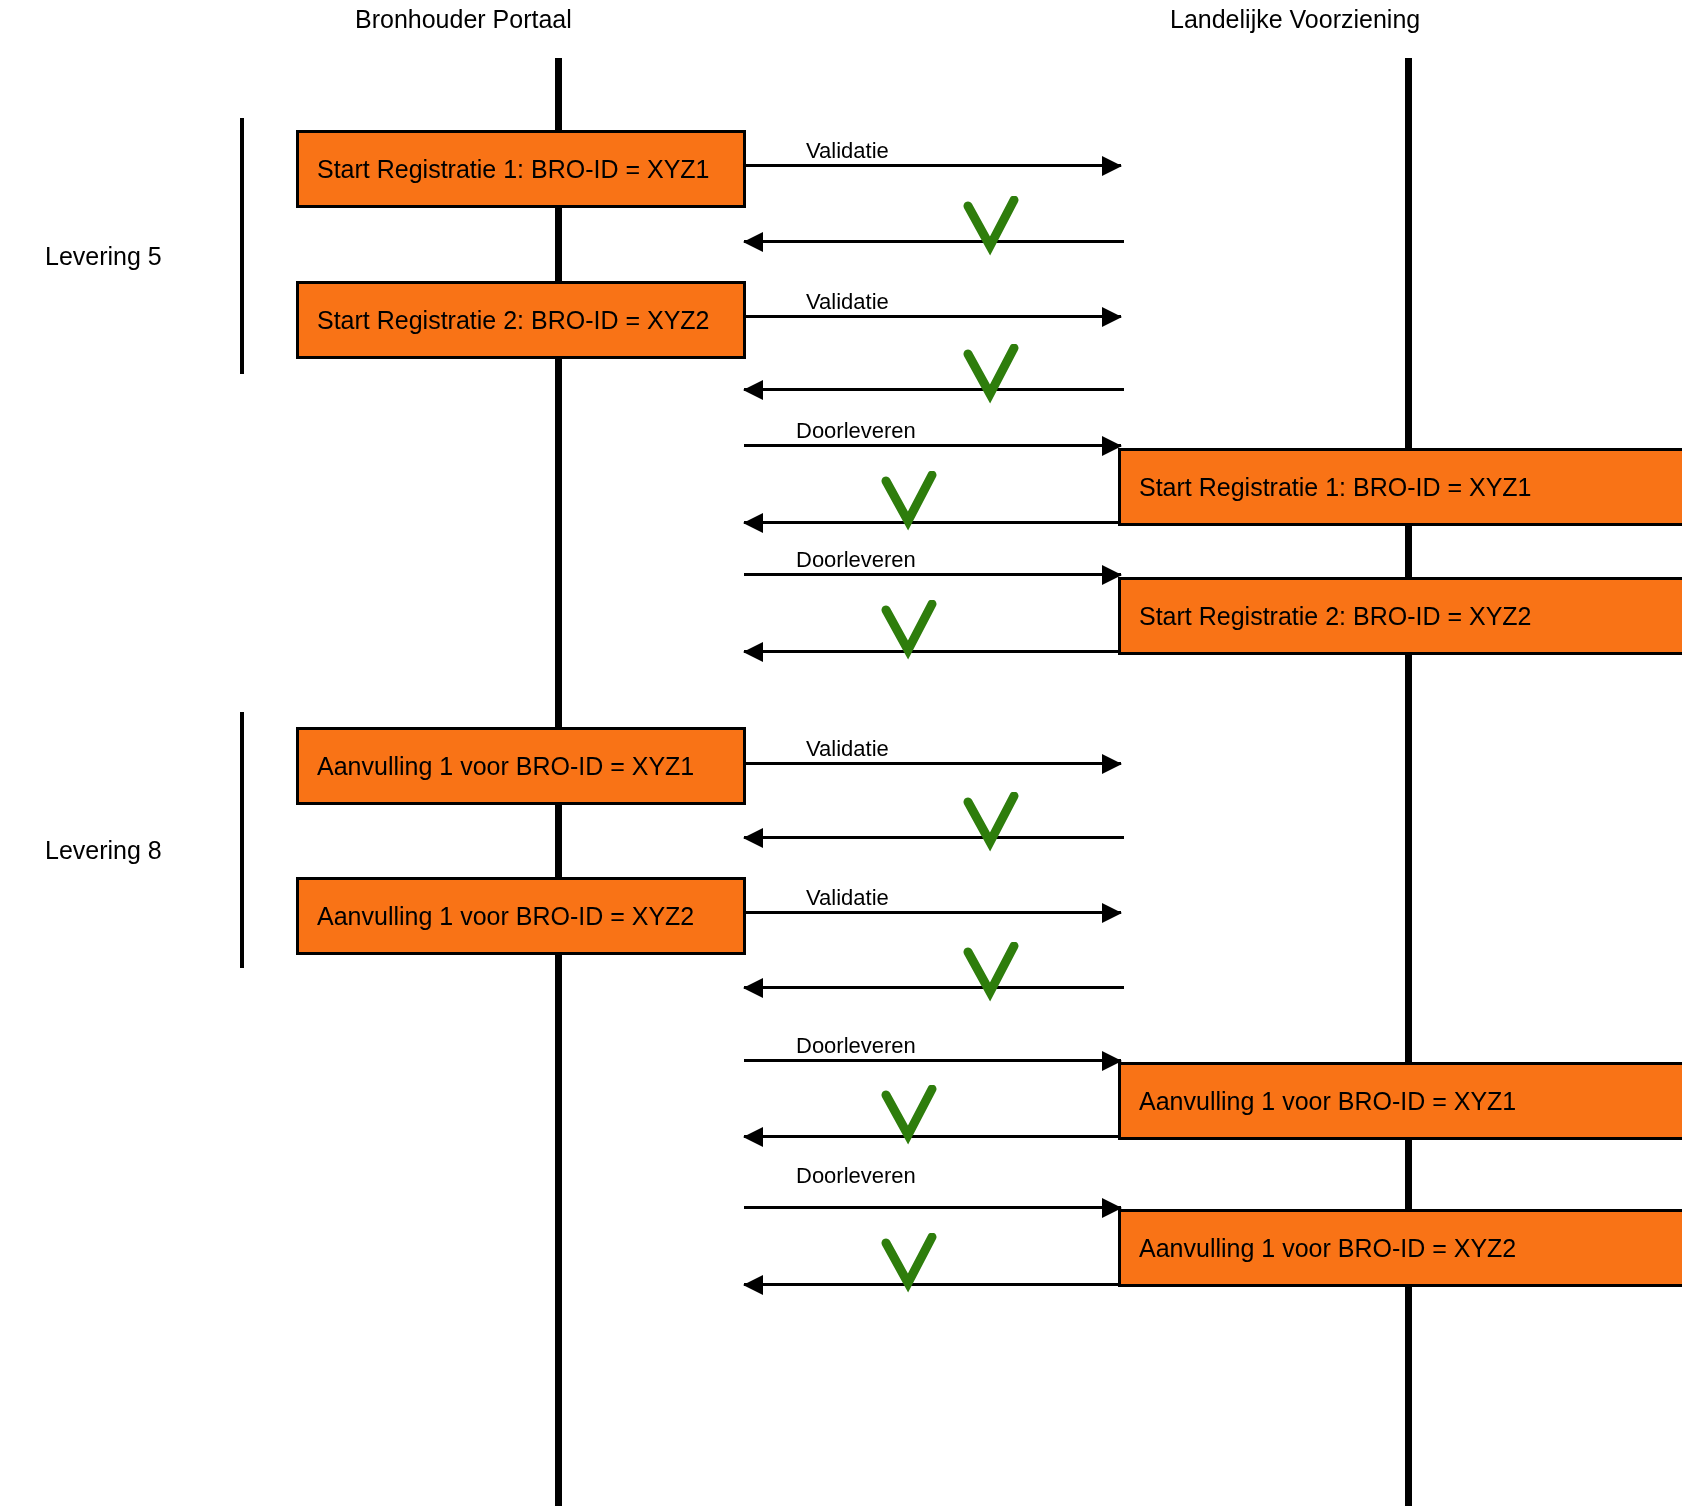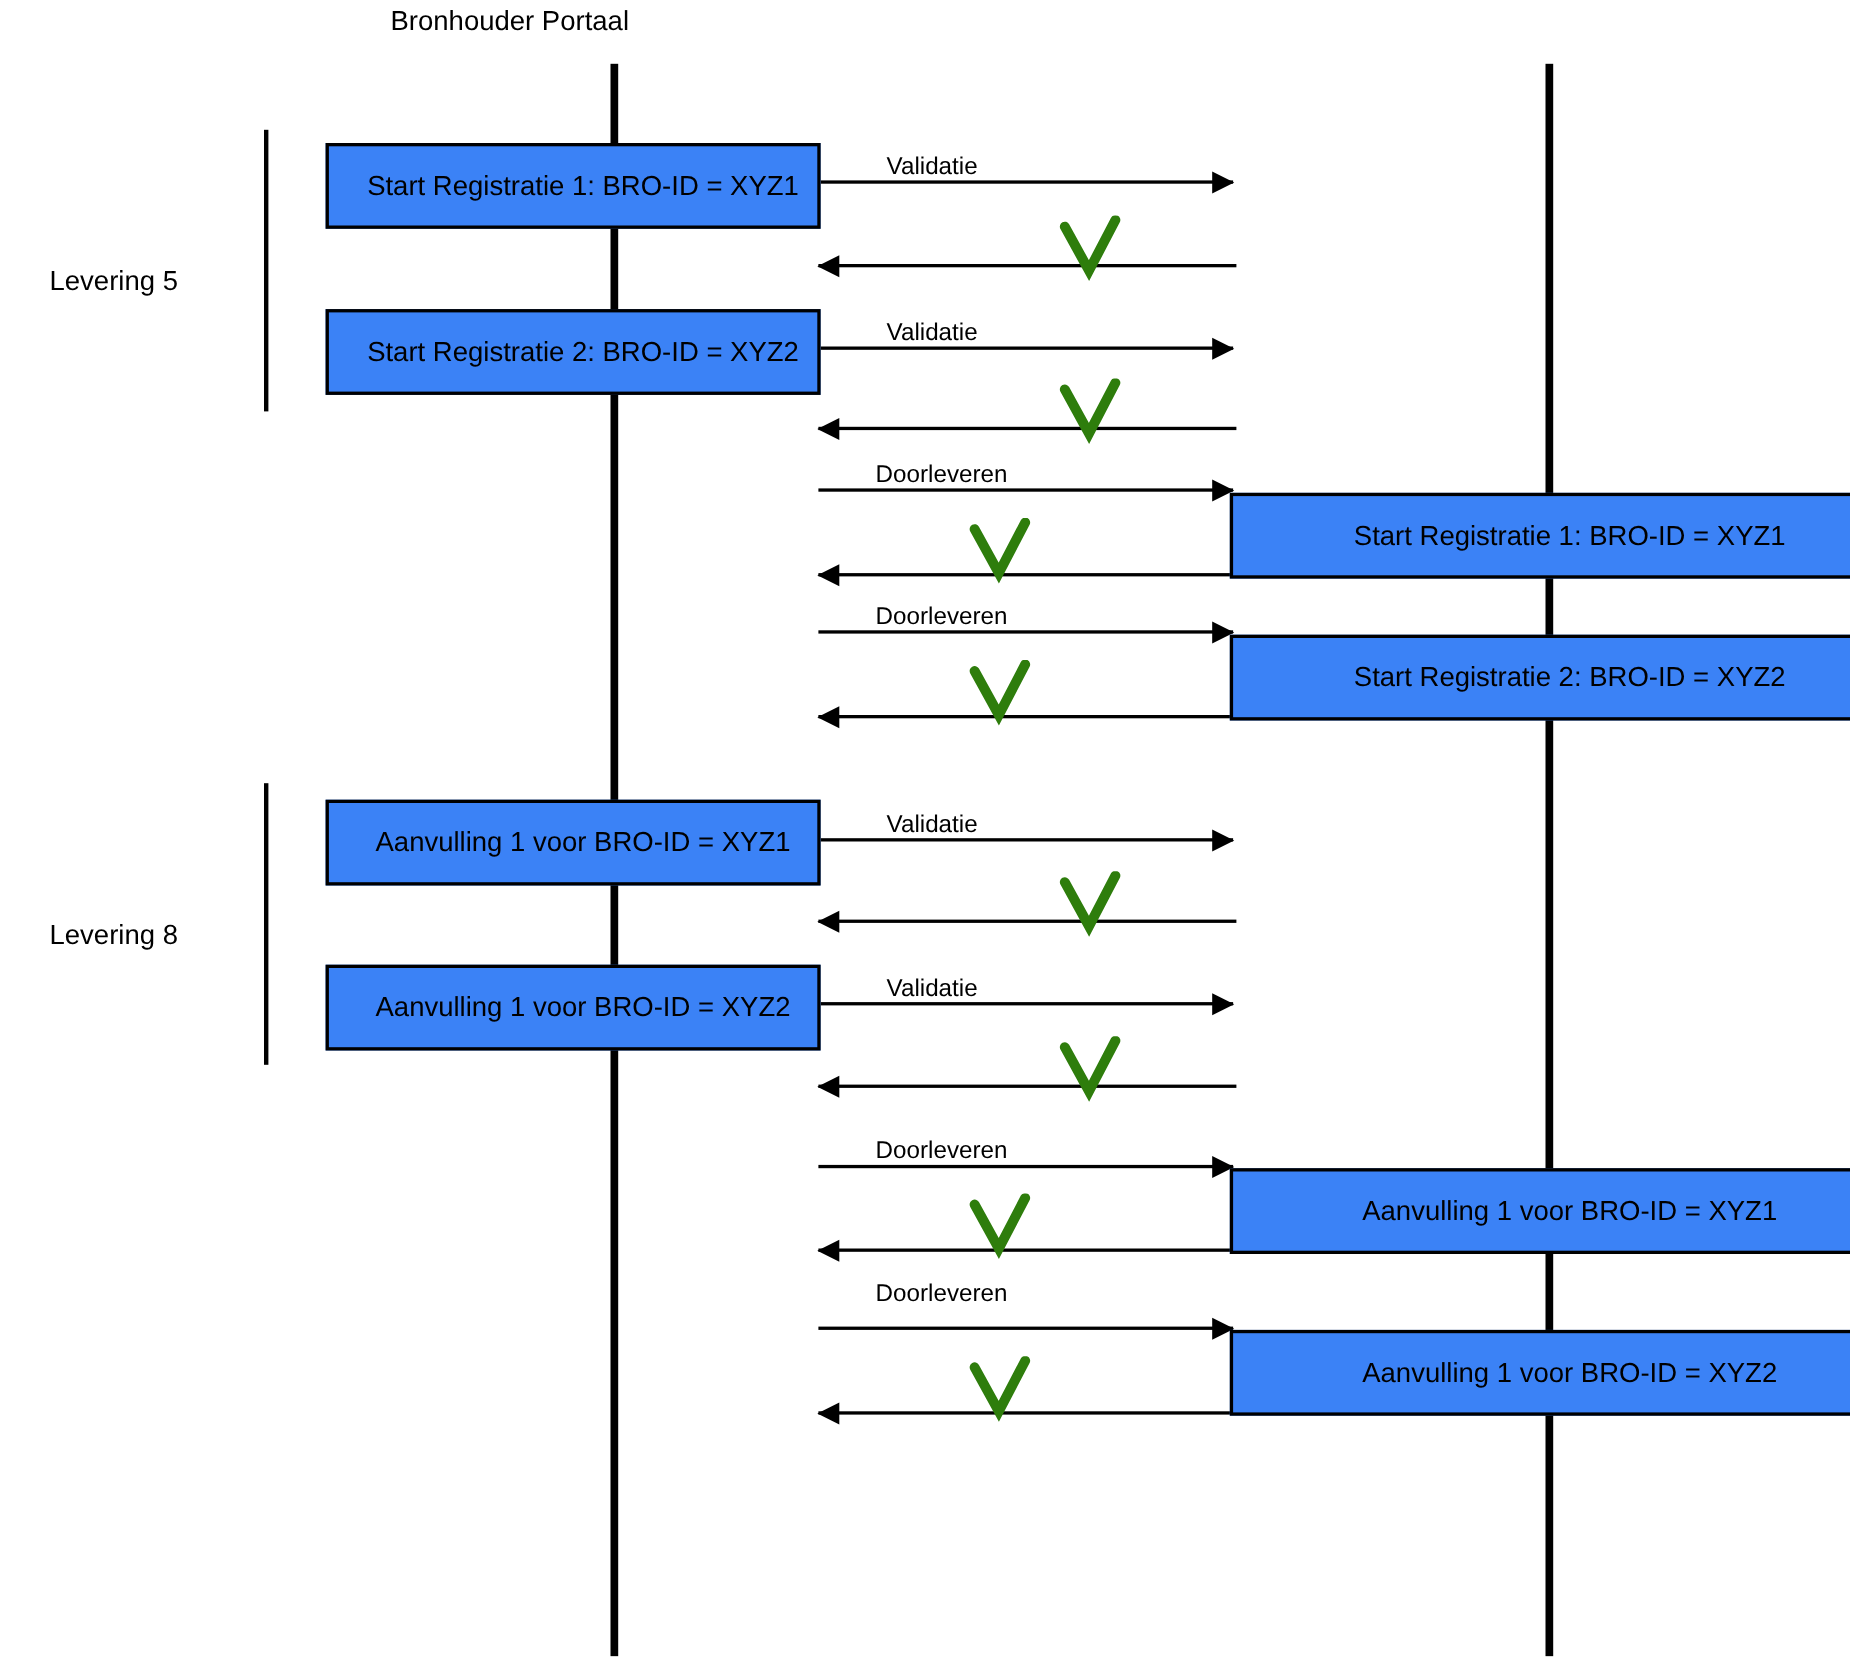--- a/index.html
+++ b/index.html
@@ -33,25 +33,24 @@
     font-size:25px;
     line-height:30px;
     white-space:nowrap;
     color:#000;
   }
 
   .msgbox{
     position:absolute;
     box-sizing:border-box;
     border:3px solid #000;
-    background:#3b82f6;
+    background:#f97316;
     display:flex;
     align-items:center;
     z-index:5;
-    justify-content:center;
   }
   .msgbox .msgtext{
     font-size:25px;
     line-height:30px;
     white-space:nowrap;
     padding-left:18px;
     color:#000;
   }
 
   
@@ -96,20 +95,21 @@
   }
   .check svg{display:block;}
 </style>
 </head>
 <body>
 
 <div id="canvas">
 
   <div class="lane-title" style="left:355px; top:4px; width:340px;">Bronhouder Portaal</div>
 
+  <div class="lane-title" style="left:1170px; top:4px; width:340px;">Landelijke Voorziening</div>
 
   <div class="lifeline" style="left:555px; top:58px; height:1448px;"></div>
   <div class="lifeline" style="left:1405px; top:58px; height:1448px;"></div>
 
   <div class="group-bar" style="left:240px; top:118px; height:256px;"></div>
   <div class="group-label" style="left:45px; top:241px;">Levering 5</div>
 
   <div class="group-bar" style="left:240px; top:712px; height:256px;"></div>
   <div class="group-label" style="left:45px; top:835px;">Levering 8</div>
 

